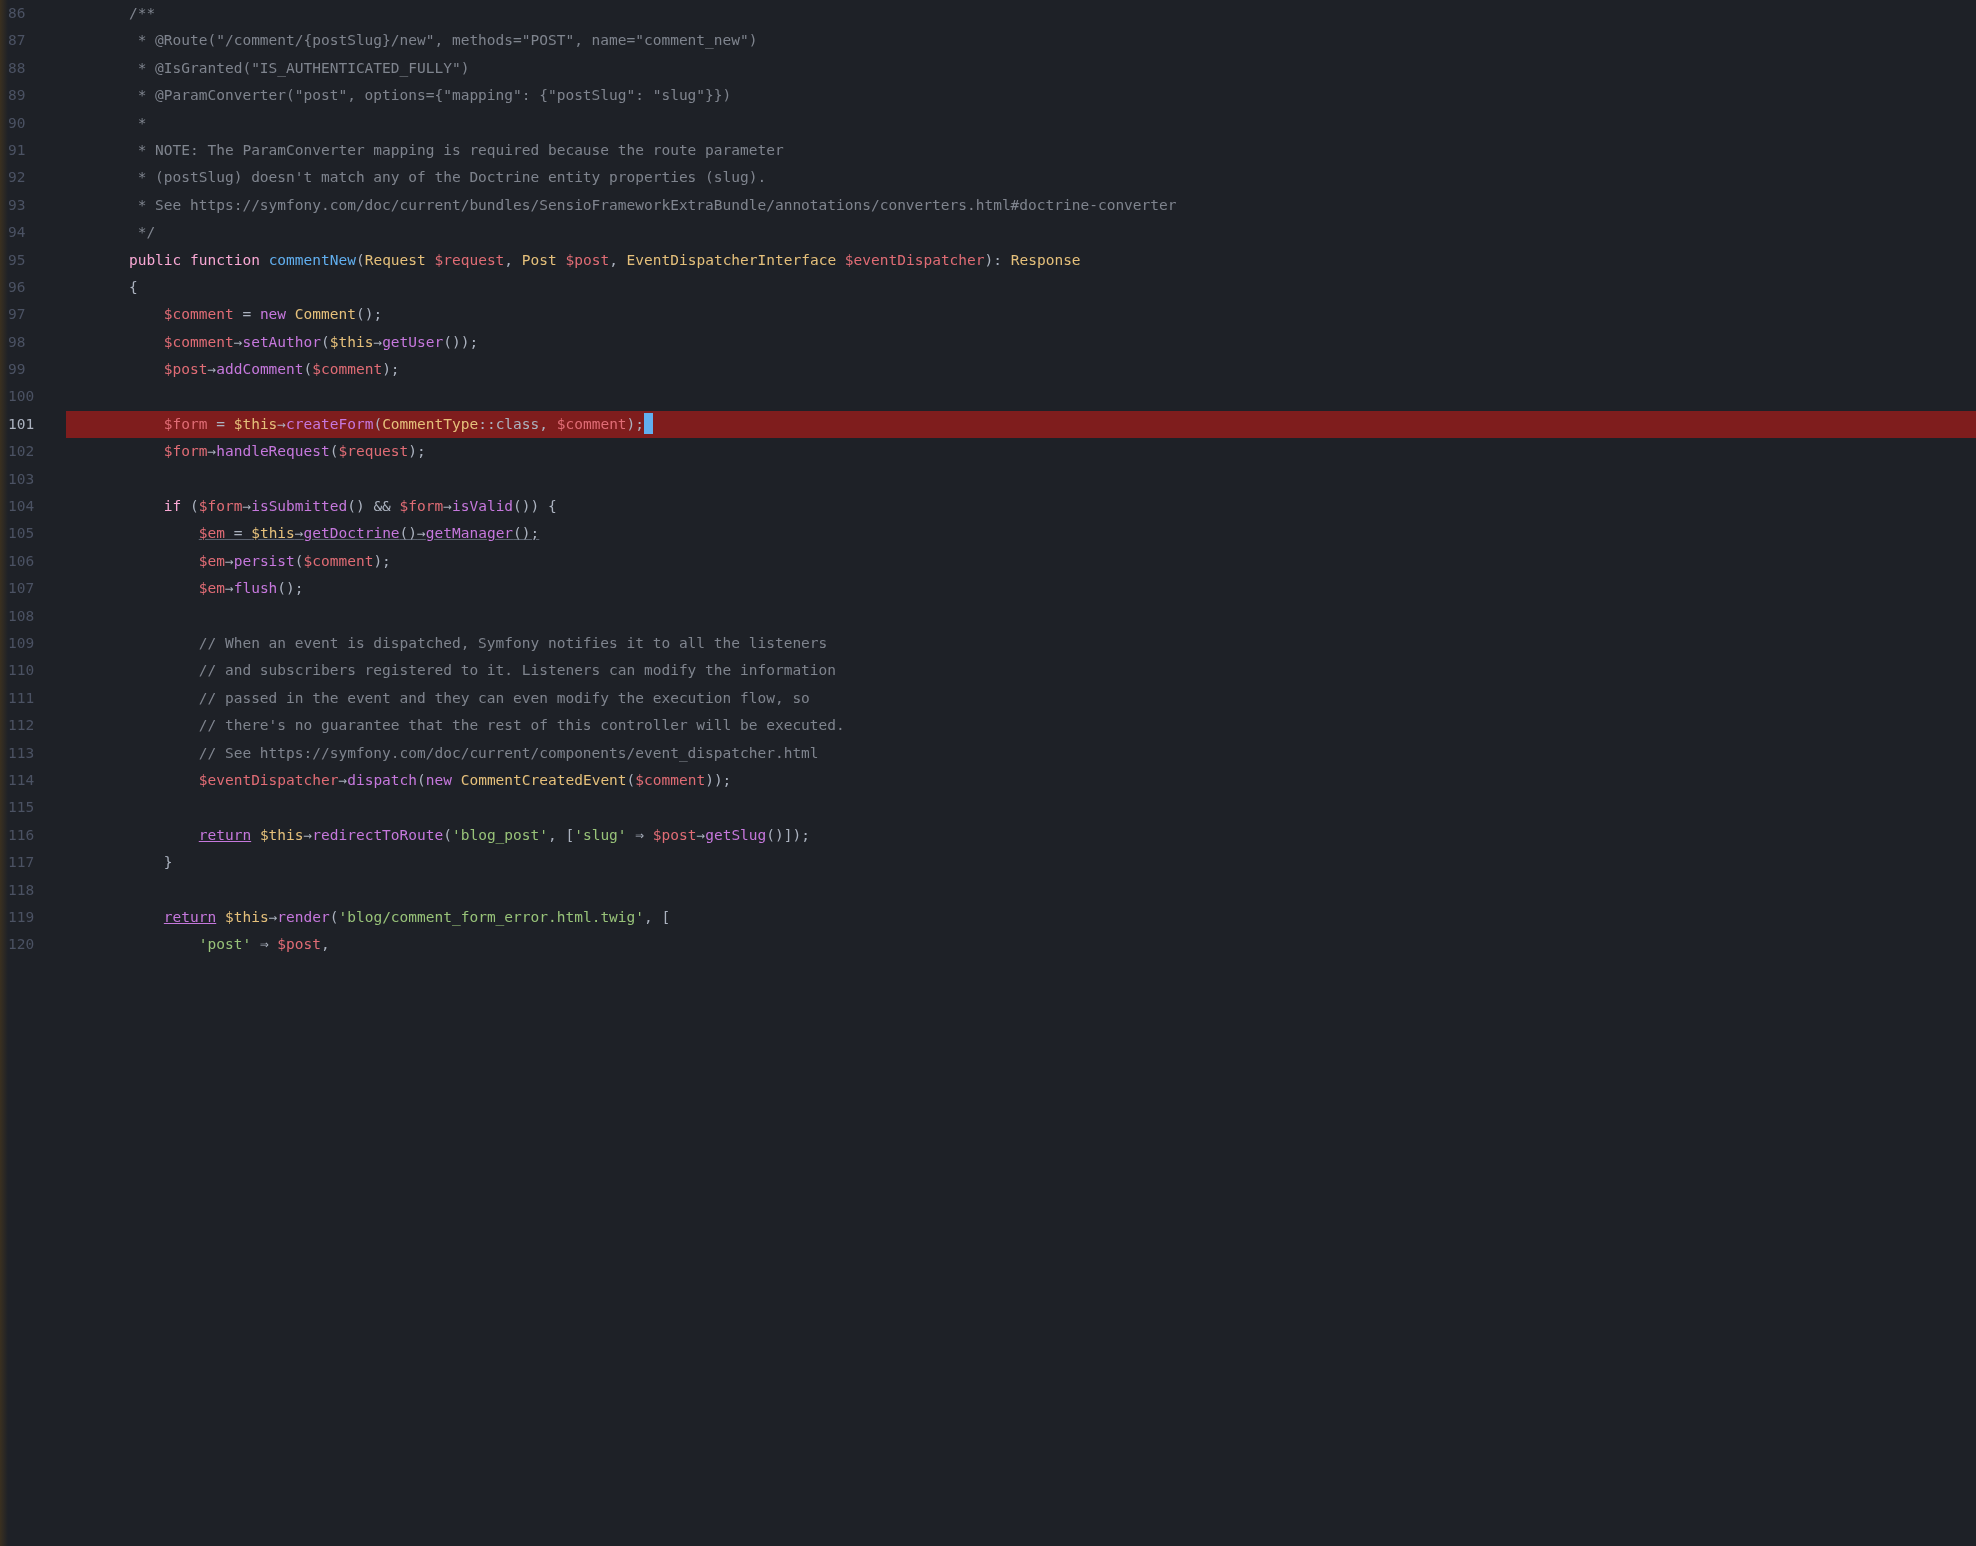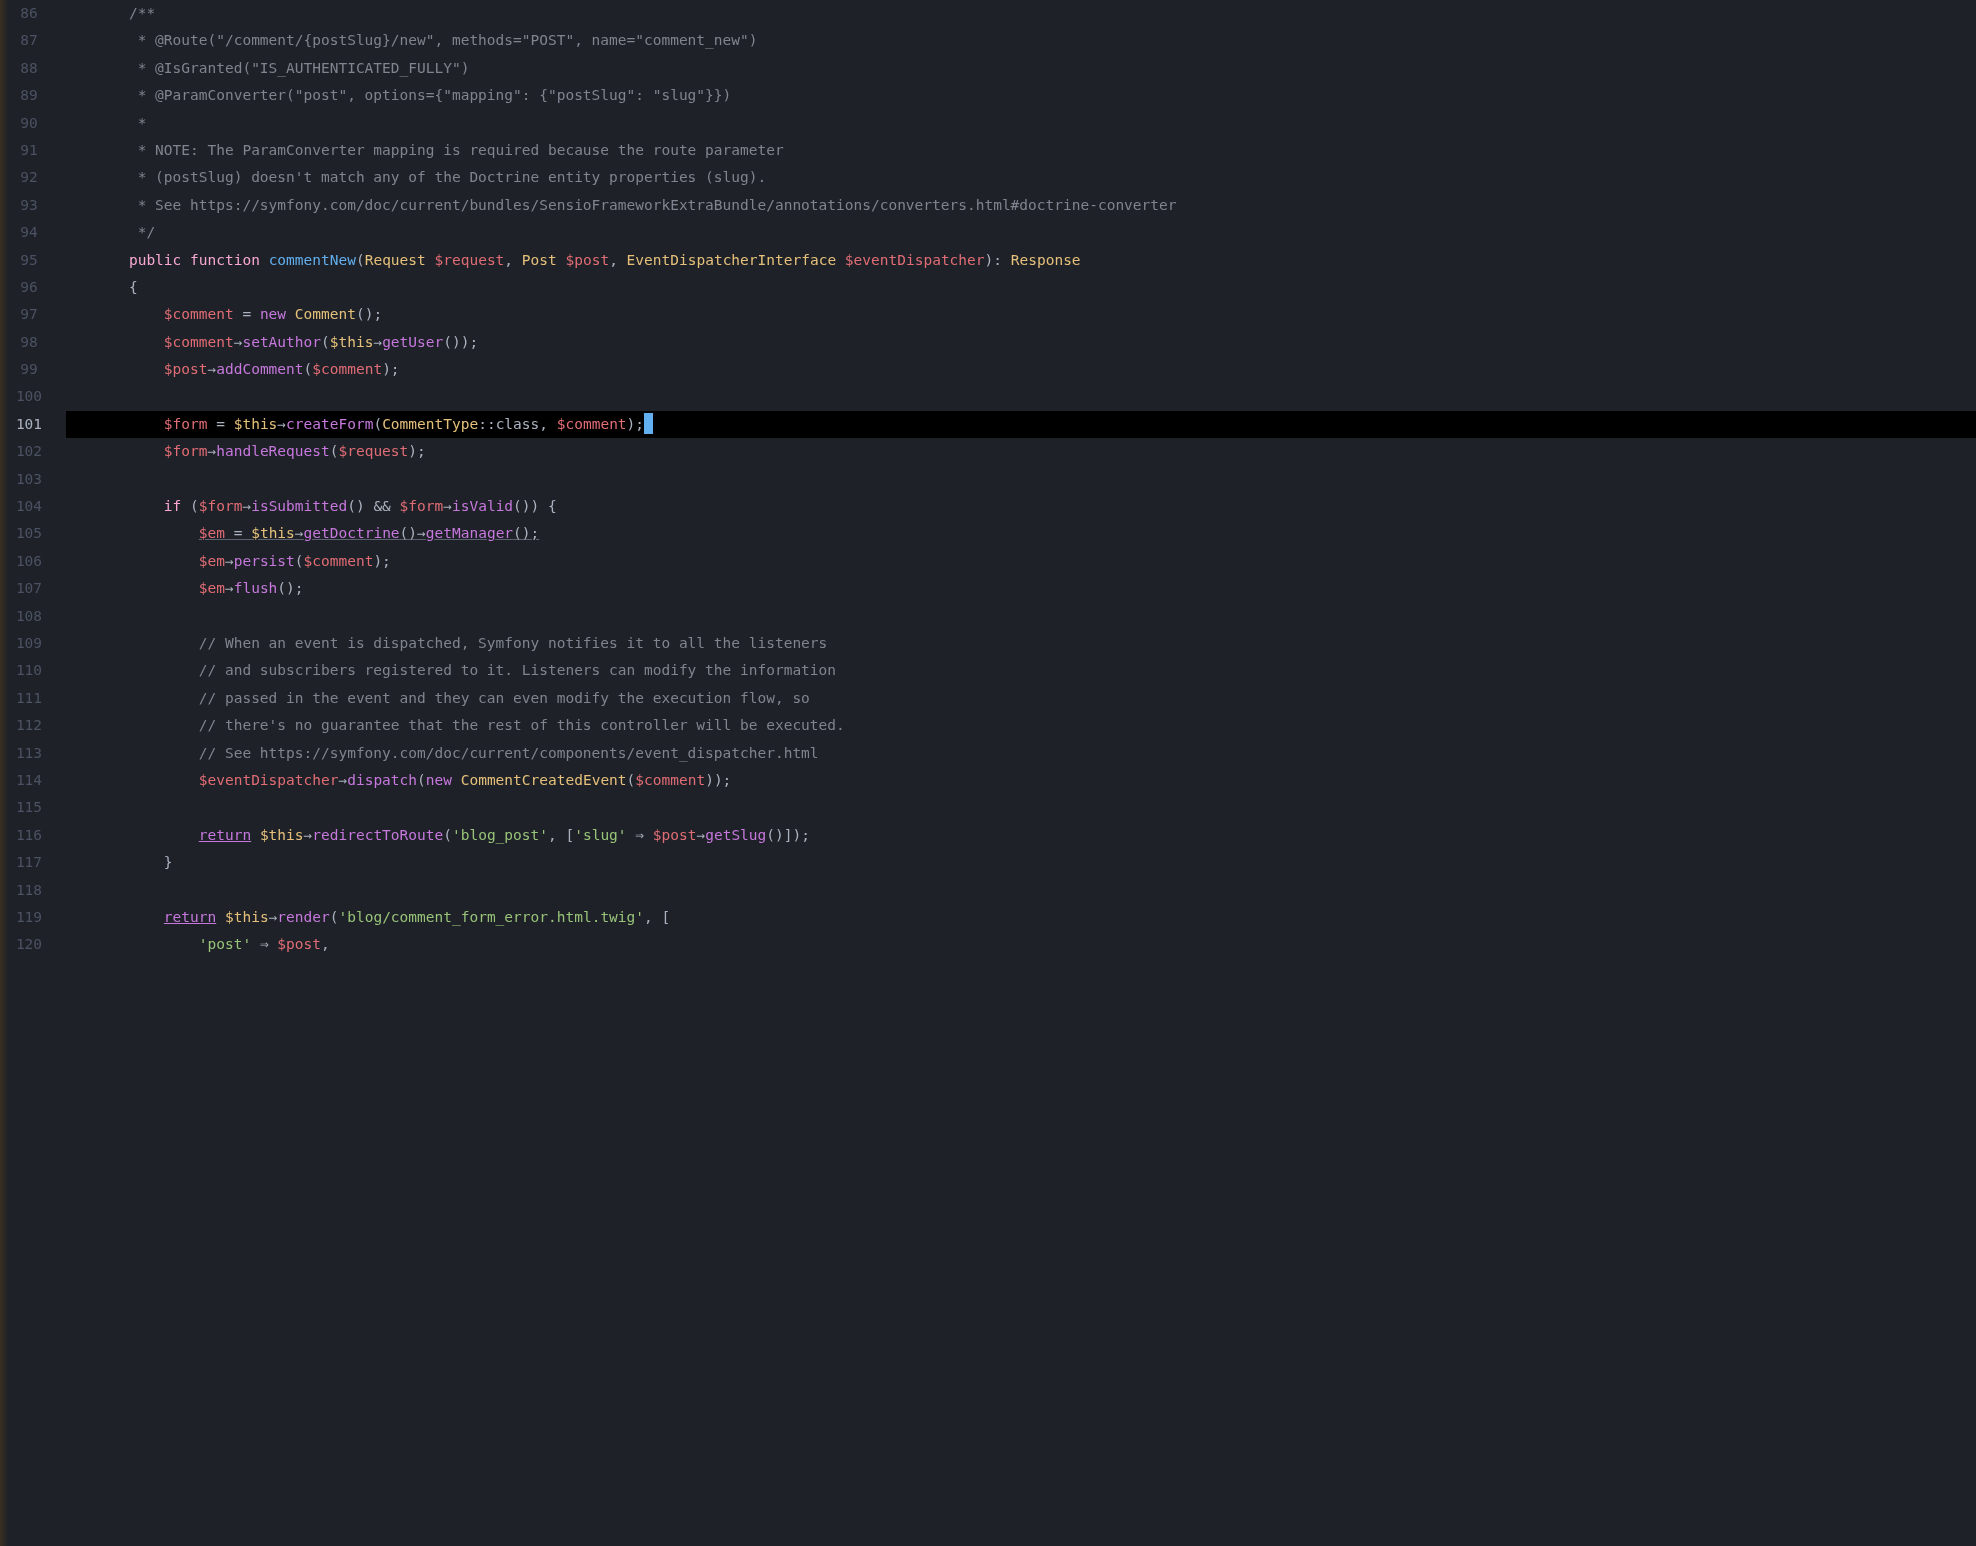--- a/index.html
+++ b/index.html
@@ -21,21 +21,21 @@
       height: 100%;
       position: relative;
     }
     .left-edge {
       width: 8px;
       background: linear-gradient(to right, #3a3020, #1e2127);
     }
     .gutter {
       width: 58px;
       padding-right: 16px;
-      text-align: center;
+      text-align: left;
       color: #4b5263;
       user-select: none;
       flex-shrink: 0;
     }
     .gutter-line {
       height: 27.4px;
     }
     .gutter-line.current {
       color: #abb2bf;
     }
@@ -44,21 +44,21 @@
       color: #abb2bf;
       white-space: pre;
       position: relative;
     }
     .code-line {
       height: 27.4px;
       display: block;
       padding-left: 28px;
     }
     .code-line.current-line {
-      background: #000000;
+      background: #7f1d1d;
     }
     .cursor-block {
       display: inline-block;
       width: 9px;
       height: 21px;
       background: #61afef;
       vertical-align: middle;
       position: relative;
       top: -1px;
     }

